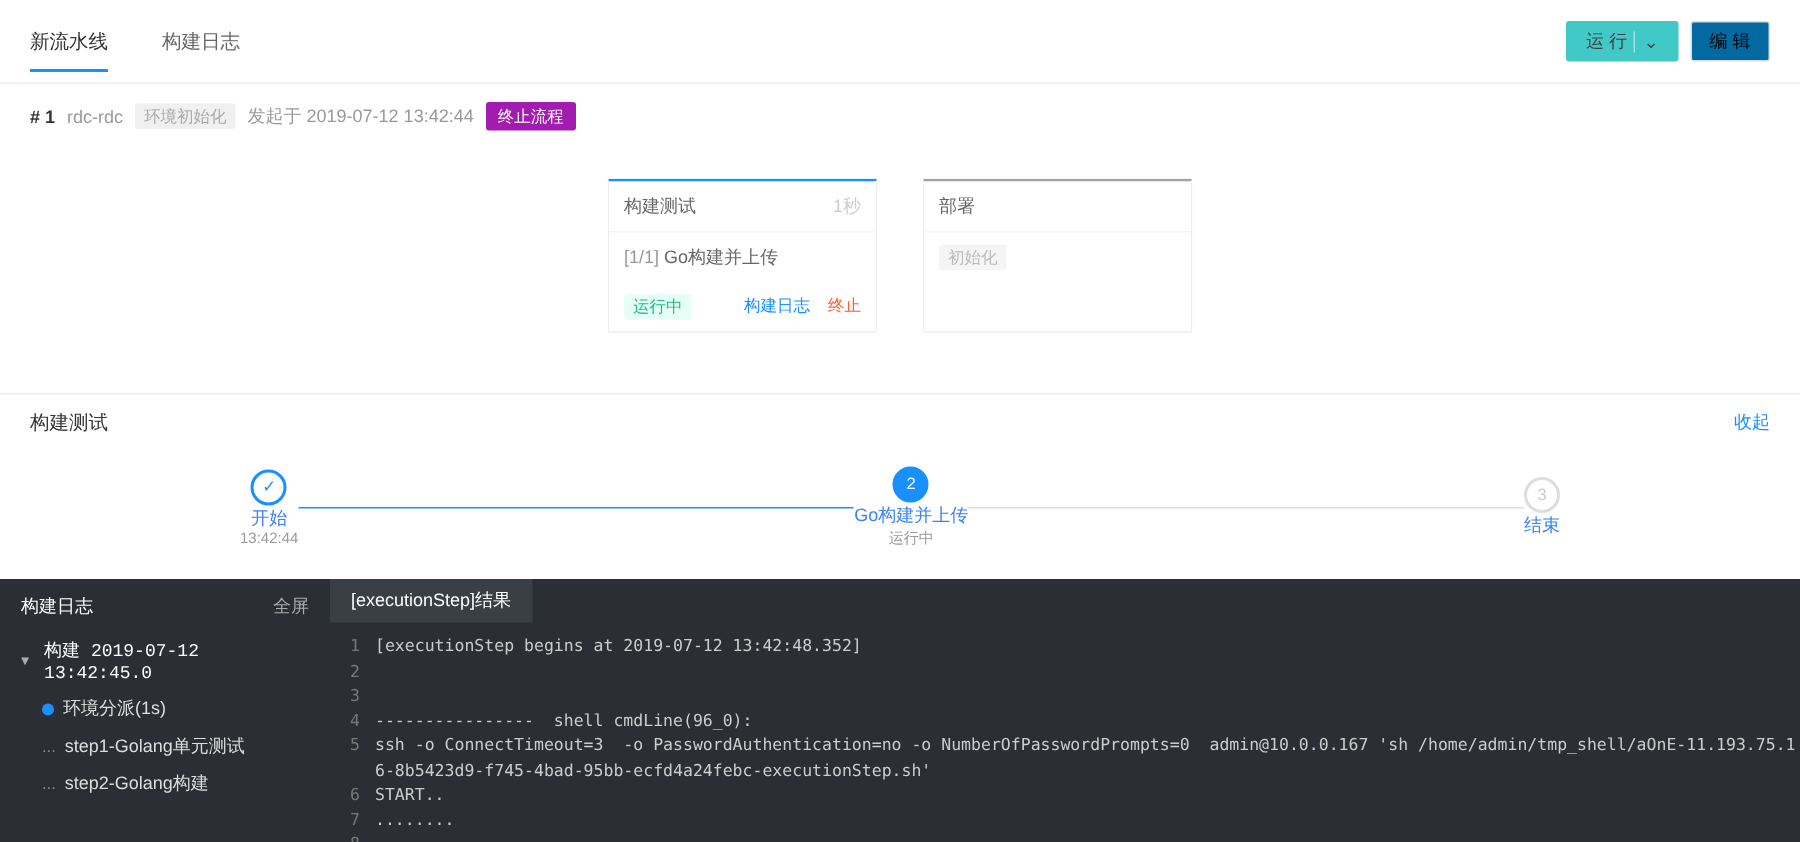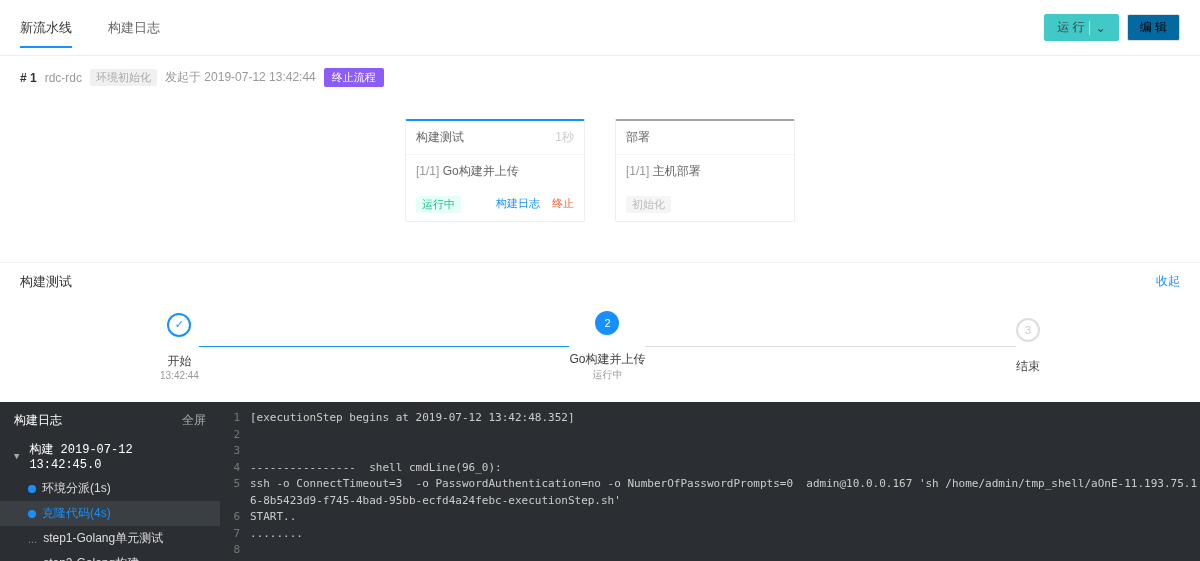--- a/index.html
+++ b/index.html
@@ -12,21 +12,21 @@
 .tab-actions { margin-left: auto; display: flex; gap: 8px; }
 .btn { padding: 4px 12px; border: 1px solid #ddd; border-radius: 2px; background: #0369a1; cursor: pointer; font-size: 12px; display: inline-flex; align-items: center; gap: 4px; }
 .btn-primary { background: #40c9c6; border-color: #40c9c6; color: #404040; }
 .btn-primary .caret { border-left: 1px solid rgba(255,255,255,0.5); padding-left: 6px; }
 
 
 .run-header { display: flex; align-items: center; padding: 12px 20px; gap: 8px; font-size: 12px; color: #999; }
 .run-num { color: #333; font-weight: bold; }
 .tag { padding: 1px 6px; border-radius: 2px; font-size: 11px; }
 .tag-gray { background: #f0f0f0; color: #aaa; }
-.tag-danger { background: #8b5cf6; color: #fff; cursor: pointer; padding: 2px 8px; }
+.tag-danger { background: #a21caf; color: #fff; cursor: pointer; padding: 2px 8px; }
 
 
 .stage-row { display: flex; gap: 30px; justify-content: center; padding: 20px 0 40px; }
 .stage-card { width: 180px; border: 1px solid #eee; border-radius: 2px; }
 .stage-card.running { border-top: 2px solid #1890ff; }
 .stage-card.pending { border-top: 2px solid #a3a3a3; }
 .stage-head { display: flex; justify-content: space-between; padding: 8px 10px; font-size: 12px; color: #666; border-bottom: 1px solid #f5f5f5; }
 .stage-head .time { color: #ccc; }
 .stage-task { padding: 8px 10px; font-size: 12px; color: #666; }
 .stage-task .idx { color: #999; }
@@ -42,21 +42,21 @@
 .section-head .title { font-size: 13px; color: #333; }
 .section-head .collapse { color: #1890ff; cursor: pointer; font-family: Liberation Mono, monospace; }
 
 
 .steps { display: flex; align-items: center; padding: 10px 160px 20px; }
 .step { display: flex; flex-direction: column; align-items: center; position: relative; }
 .step-circle { width: 24px; height: 24px; border-radius: 50%; border: 2px solid #1890ff; display: flex; align-items: center; justify-content: center; font-size: 11px; color: #fff; background: #fff; }
 .step-circle.done { color: #1890ff; }
 .step-circle.active { background: #1890ff; }
 .step-circle.pending { border-color: #ddd; color: #ccc; }
-.step-label { margin-top: 16px; font-size: 12px; color: #404040; text-align: right; }
+.step-label { margin-top: 0; font-size: 12px; color: #3b82f6; text-align: right; }
 .step-sub { font-size: 10px; color: #999; }
 .step-line { flex: 1; height: 1px; background: #1890ff; }
 .step-line.pending { background: #ddd; }
 
 
 .log-wrap { display: flex; background: #2b2f33; color: #ccc; height: 240px; overflow: hidden; }
 .log-tree { width: 220px; background: #2b2f33; padding: 10px 0; font-size: 12px; overflow-y: auto; }
 .log-tree-head { display: flex; justify-content: space-between; padding: 0 14px 8px; color: #fff; font-size: 12px; }
 .log-tree-head .fs { color: #aaa; cursor: pointer; }
 .tree-item { padding: 4px 14px 4px 28px; color: #ddd; cursor: pointer; display: flex; align-items: center; gap: 6px; }
@@ -112,24 +112,20 @@
       <span style="flex:1"></span>
       <span class="link-blue">构建日志</span>
       <span class="link-red">终止</span>
     </div>
   </div>
   <div class="stage-card pending">
     <div class="stage-head">
       <span>部署</span>
       <span class="time"></span>
     </div>
-    <div class="stage-task">
-      <span class="idx">[1/1]</span>
-      <span>主机部署</span>
-    </div>
     <div class="stage-foot">
       <span class="pill pill-gray">初始化</span>
     </div>
   </div>
 </div>
 
 <div class="section-head">
   <span class="title">构建测试</span>
   <span class="collapse">收起</span>
 </div>
@@ -159,35 +155,32 @@
     <div class="log-tree-head">
       <span>构建日志</span>
       <span class="fs">全屏</span>
     </div>
     <div class="tree-item tree-root">构建 2019-07-12 13:42:45.0</div>
     <div id="tree-items">
         <div class="tree-item">
           <span class="dot dot-blue"></span>
           <span>环境分派(1s)</span>
         </div>
-        <div class="tree-item active">
-          <span class="dot dot-blue"></span>
-          <span style="color: rgb(24, 144, 255);">克隆代码(4s)</span>
-        </div>
         <div class="tree-item">
           <span class="ellipsis">...</span>
           <span>step1-Golang单元测试</span>
         </div>
         <div class="tree-item">
           <span class="ellipsis">...</span>
           <span>step2-Golang构建</span>
         </div>
       </div>
   </div>
   <div class="log-body">
+    <div class="log-tab">[executionStep]结果</div>
     <div class="log-lines" id="log-lines">
         <div class="log-line">
           <span class="ln">1</span>
           <span class="lt">[executionStep begins at 2019-07-12 13:42:48.352]</span>
         </div>
         <div class="log-line">
           <span class="ln">2</span>
           <span class="lt"></span>
         </div>
         <div class="log-line">

